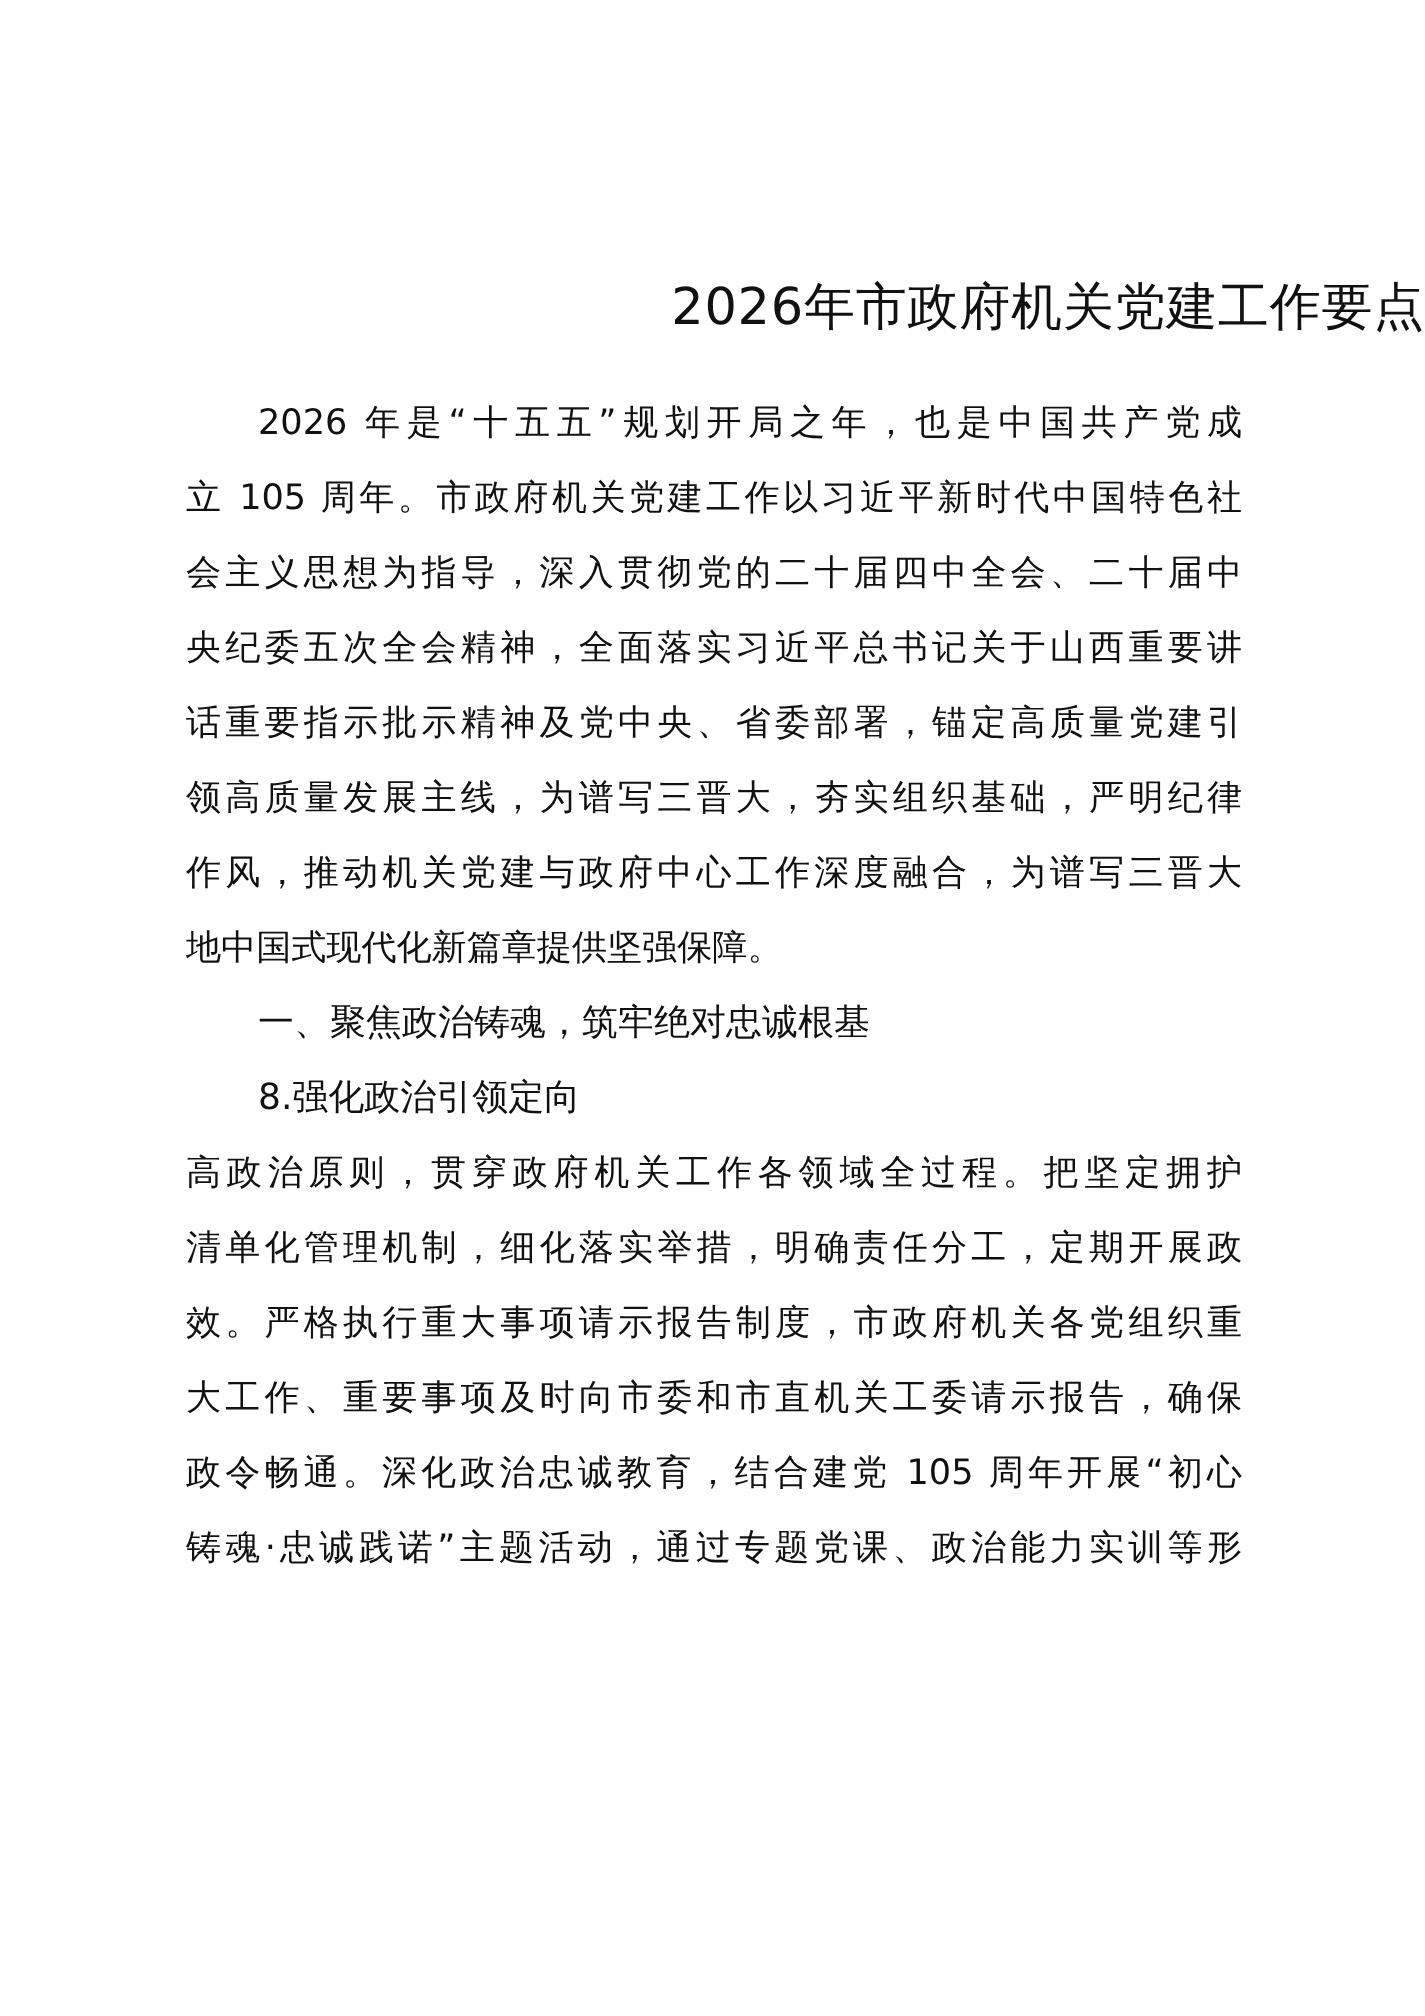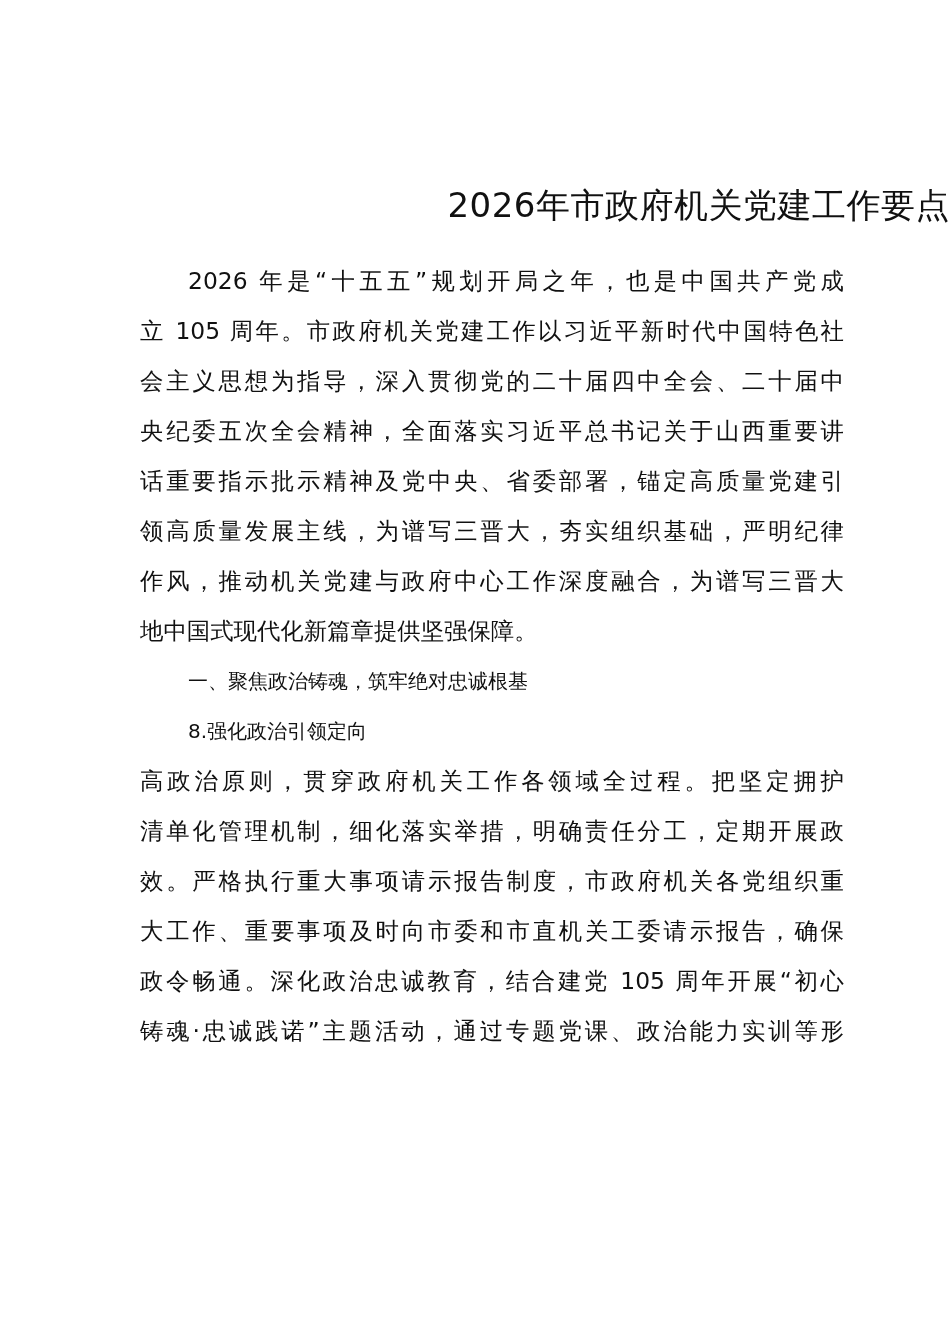--- a/index.html
+++ b/index.html
@@ -31,21 +31,21 @@
       text-align: right;
       font-size: 34px;
       line-height: 46px;
       letter-spacing: 0.5px;
       color: #111111;
       font-weight: normal;
       margin: 0;
     }
     .body-text {
       position: absolute;
-      left: 140px;
+      left: 124px;
       width: 704px;
       top: 256px;
     }
     .line {
       display: block;
       height: 50px;
       line-height: 50px;
       font-size: 23.4px;
       white-space: nowrap;
       text-align: justify;
@@ -55,21 +55,21 @@
     .line.indent {
       padding-left: 48px;
     }
     .line.last {
       text-align-last: left;
     }
     .heading-line {
       display: block;
       height: 50px;
       line-height: 50px;
-      font-size: 20px;
+      font-size: 24px;
       white-space: nowrap;
       padding-left: 48px;
       color: #111111;
       text-align: left;
     }
   </style>
 </head>
 <body>
 
 <div class="page">

